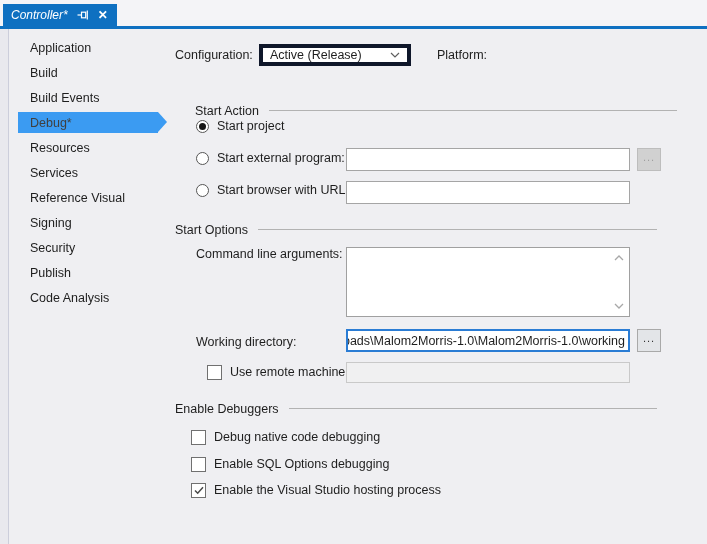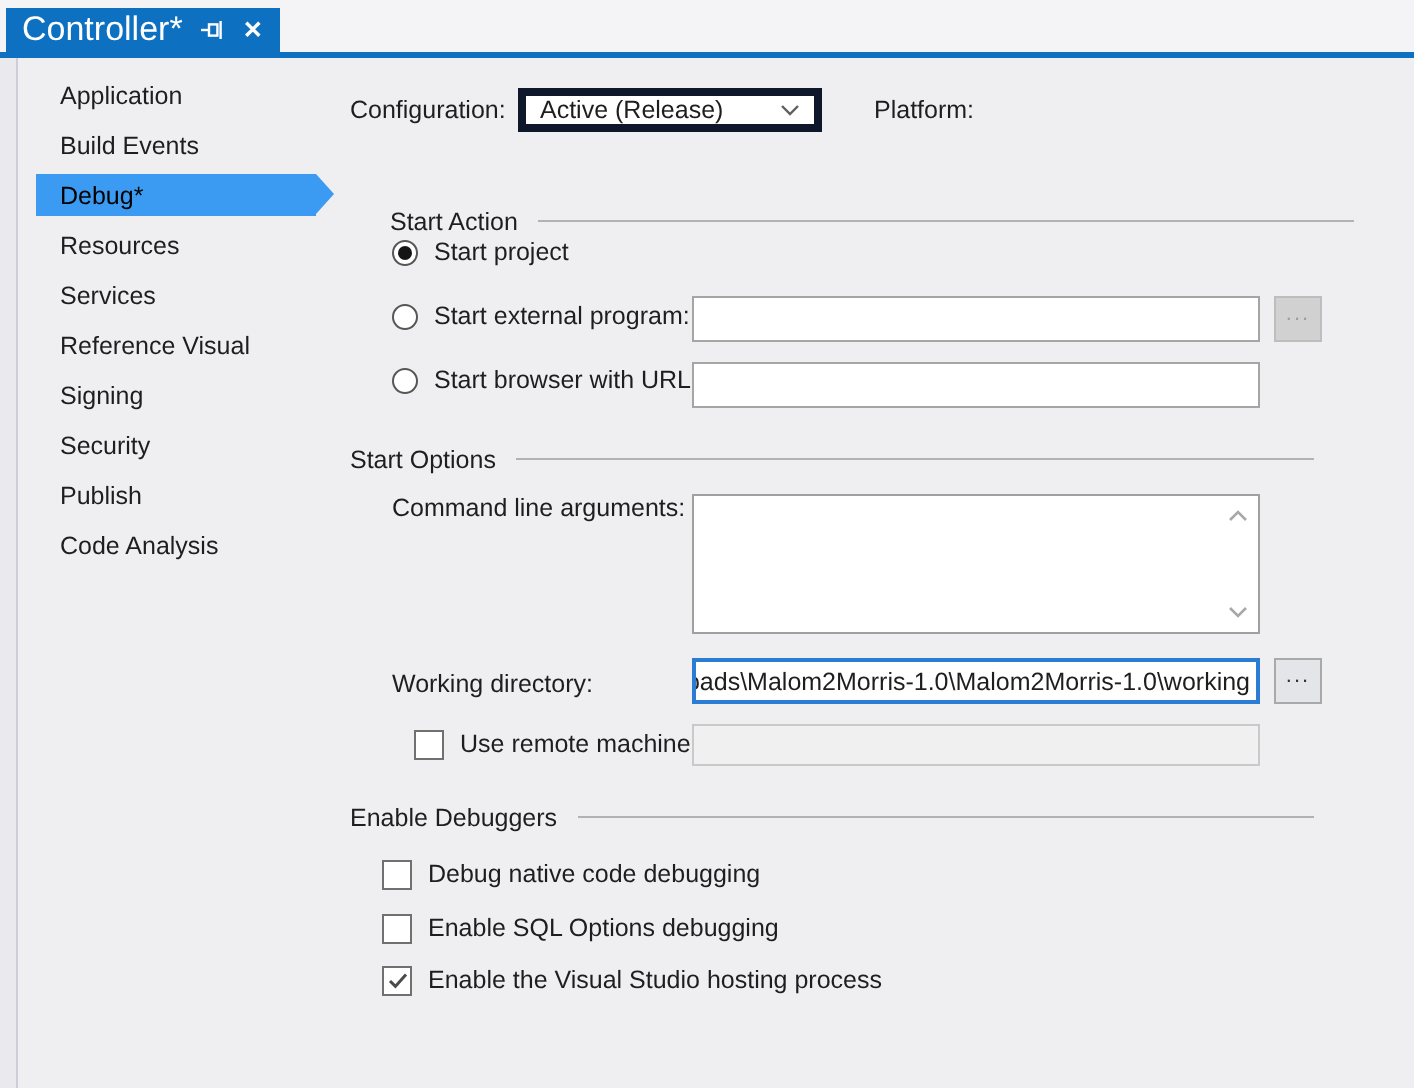--- a/index.html
+++ b/index.html
@@ -9,32 +9,32 @@
     font-family:"Liberation Sans", sans-serif; color:#1e1e1e;
     font-size:12.5px;
   }
   
   .tabbar { position:absolute; top:0; left:0; right:0; height:26px; background:#f4f4f7; }
   .tab {
     position:absolute; left:3px; top:4px; height:22px;
     background:#0e70c1; color:#fff; display:flex; align-items:center;
     padding:0 9px 0 8px; gap:9px;
   }
-  .tab-title { font-size:17px; }
+  .tab-title { font-size:12px;font-style:italic; }
   .tab-ico { display:flex; align-items:center; }
   .tab-close { color:#fff; font-size:12px; font-weight:bold; line-height:1; }
   .tab-underline { position:absolute; top:26px; left:0; right:0; height:3px; background:#0e70c1; }
   .left-strip { position:absolute; top:29px; left:0; bottom:0; width:8px; background:#e9e9ee; border-right:1px solid #cccedb; }
 
   
   .sidebar { position:absolute; left:18px; top:35px; width:140px; }
   .side-item { height:25px; display:flex; align-items:center; padding-left:12px; }
   .side-item.selected {
     height:21px; margin:2px 0; padding-left:12px;
-    background:#3b9bf2; color:#000000; position:relative;
+    background:#3b9bf2; color:#404040; position:relative;
   }
   .side-item.selected::after {
     content:""; position:absolute; left:100%; top:0; width:0; height:0;
     border-left:9px solid #3b9bf2;
     border-top:10.5px solid transparent; border-bottom:10.5px solid transparent;
   }
 
   
   .lbl { position:absolute; height:22px; line-height:22px; white-space:nowrap; }
   .combo {
@@ -89,20 +89,21 @@
         </svg>
       </span>
       <span class="tab-close tab-ico">✕</span>
     </div>
   </div>
   <div class="tab-underline"></div>
   <div class="left-strip"></div>
 
   <nav class="sidebar">
     <div class="side-item">Application</div>
+    <div class="side-item">Build</div>
     <div class="side-item">Build Events</div>
     <div class="side-item selected">Debug*</div>
     <div class="side-item">Resources</div>
     <div class="side-item">Services</div>
     <div class="side-item">Reference Visual</div>
     <div class="side-item">Signing</div>
     <div class="side-item">Security</div>
     <div class="side-item">Publish</div>
     <div class="side-item">Code Analysis</div>
   </nav>

